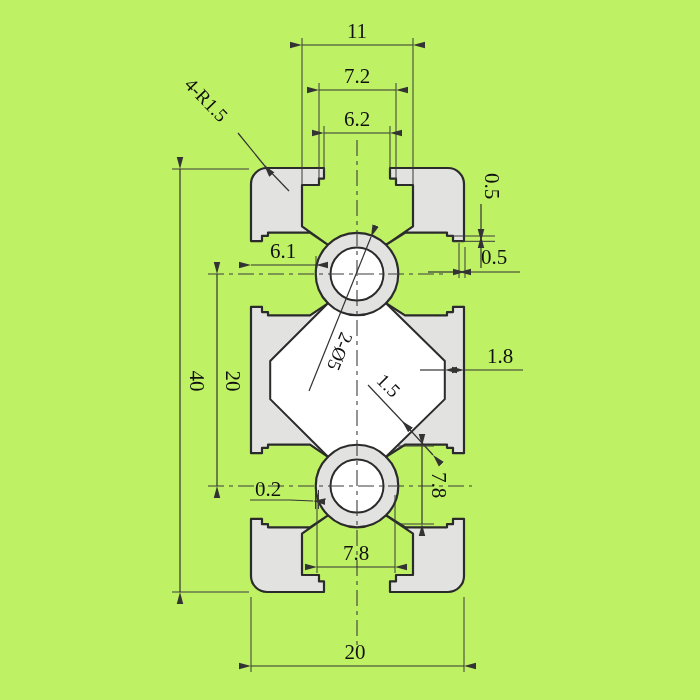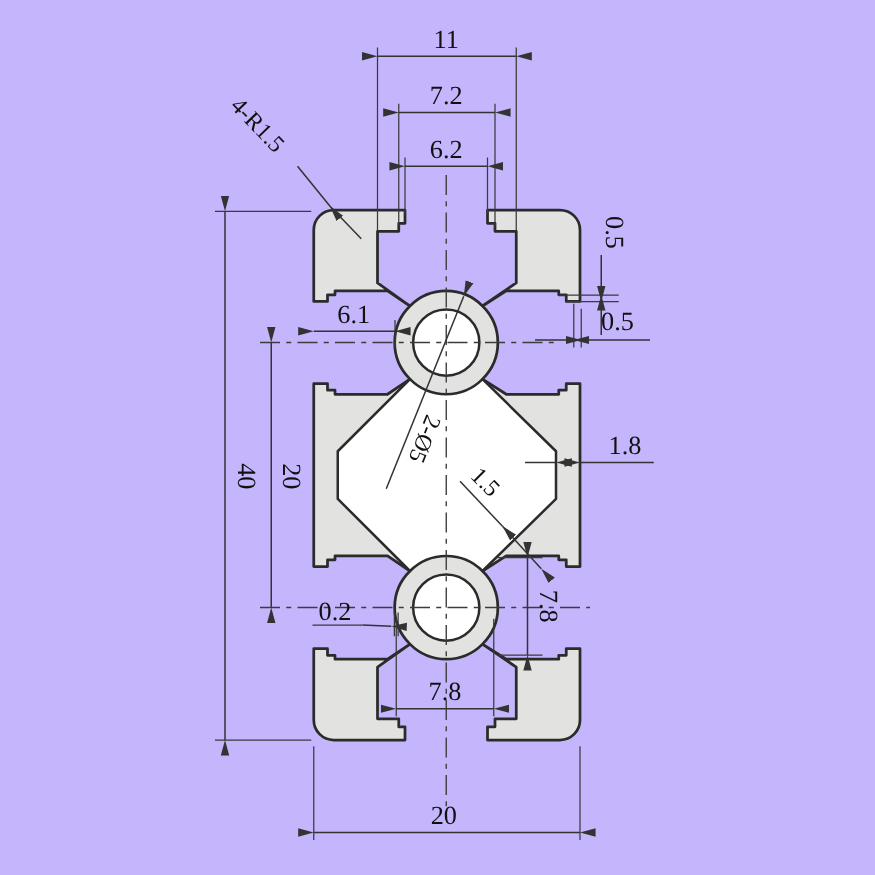--- a/index.html
+++ b/index.html
@@ -1,16 +1,16 @@
 <!DOCTYPE html>
 <html><head>
 <meta charset="utf-8">
 <style>
   html,body{margin:0;padding:0;background:#ffffff;}
-  .stage{width:700px;height:700px;background:#c4b5fd;position:relative;overflow:hidden;}
+  .stage{width:700px;height:700px;background:#bef264;position:relative;overflow:hidden;}
   svg{display:block;}
   .out{fill:#e2e2e0;stroke:#2b2b2b;stroke-width:2.2;stroke-linejoin:round;}
   .cav{fill:#ffffff;stroke:#2b2b2b;stroke-width:2;stroke-linejoin:round;}
   .cl{stroke:#3c3c3c;stroke-width:1.1;stroke-dasharray:16 5 4 5;fill:none;}
   .dim{stroke:#333333;stroke-width:1.2;fill:none;}
   .ext{stroke:#3a3a3a;stroke-width:1;fill:none;}
   text{font-family:"Liberation Serif", "DejaVu Serif", serif;font-size:21px;fill:#111111;}
   text.sm{font-size:19px;}
 </style>
 </head>

